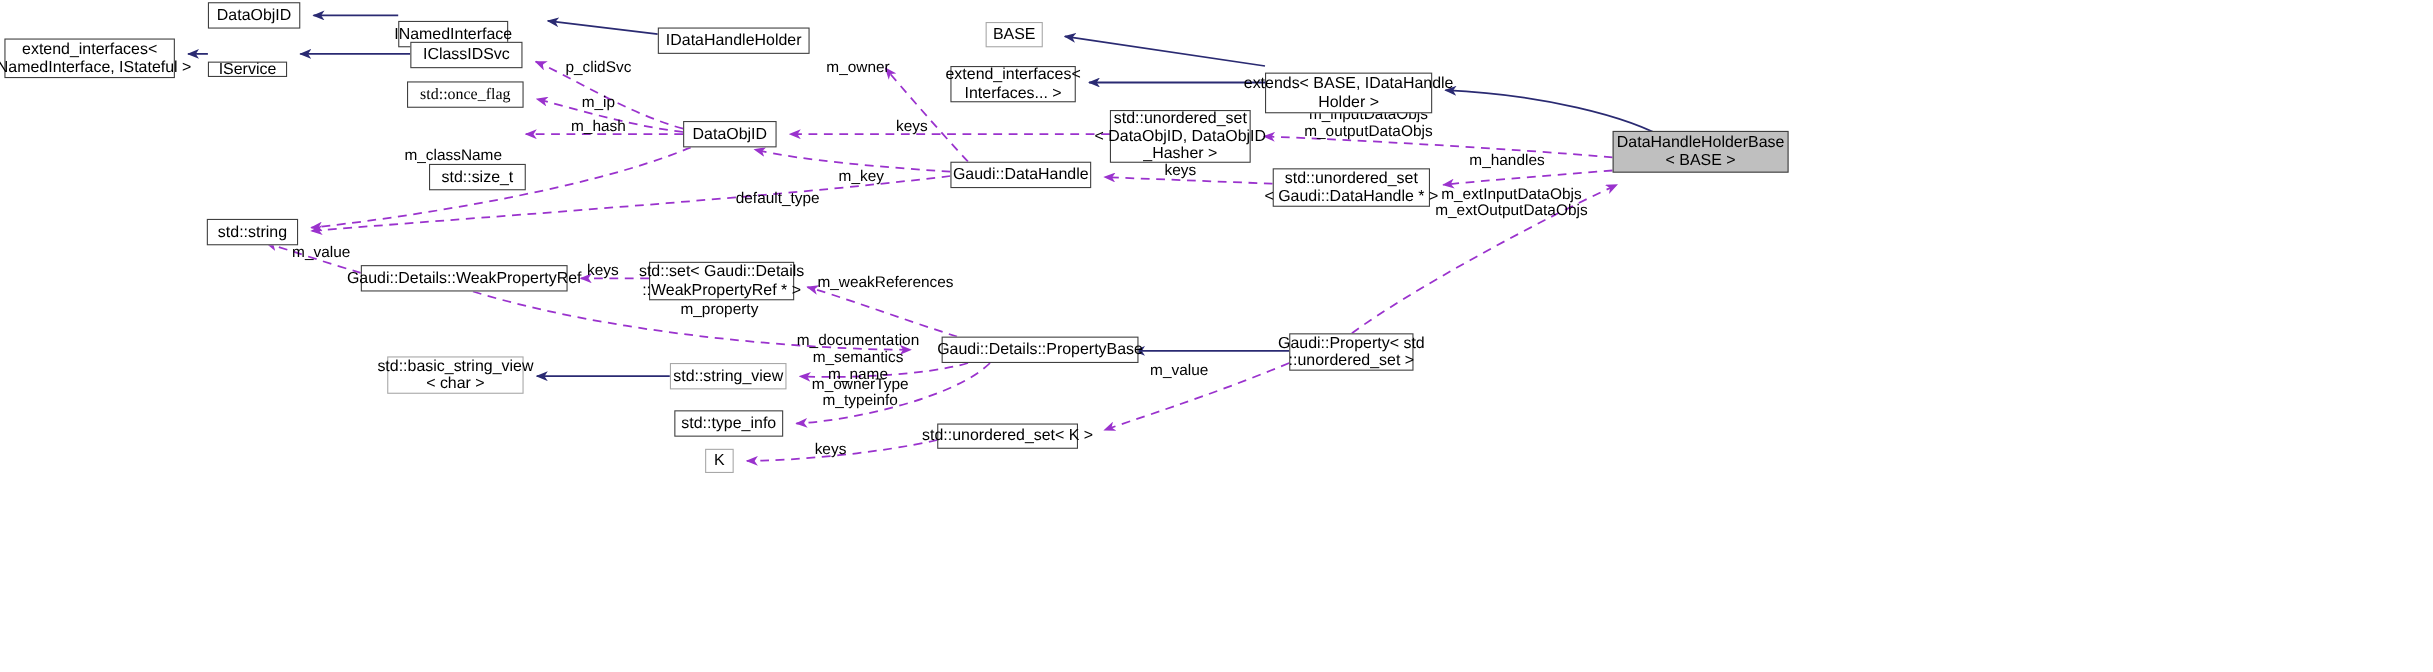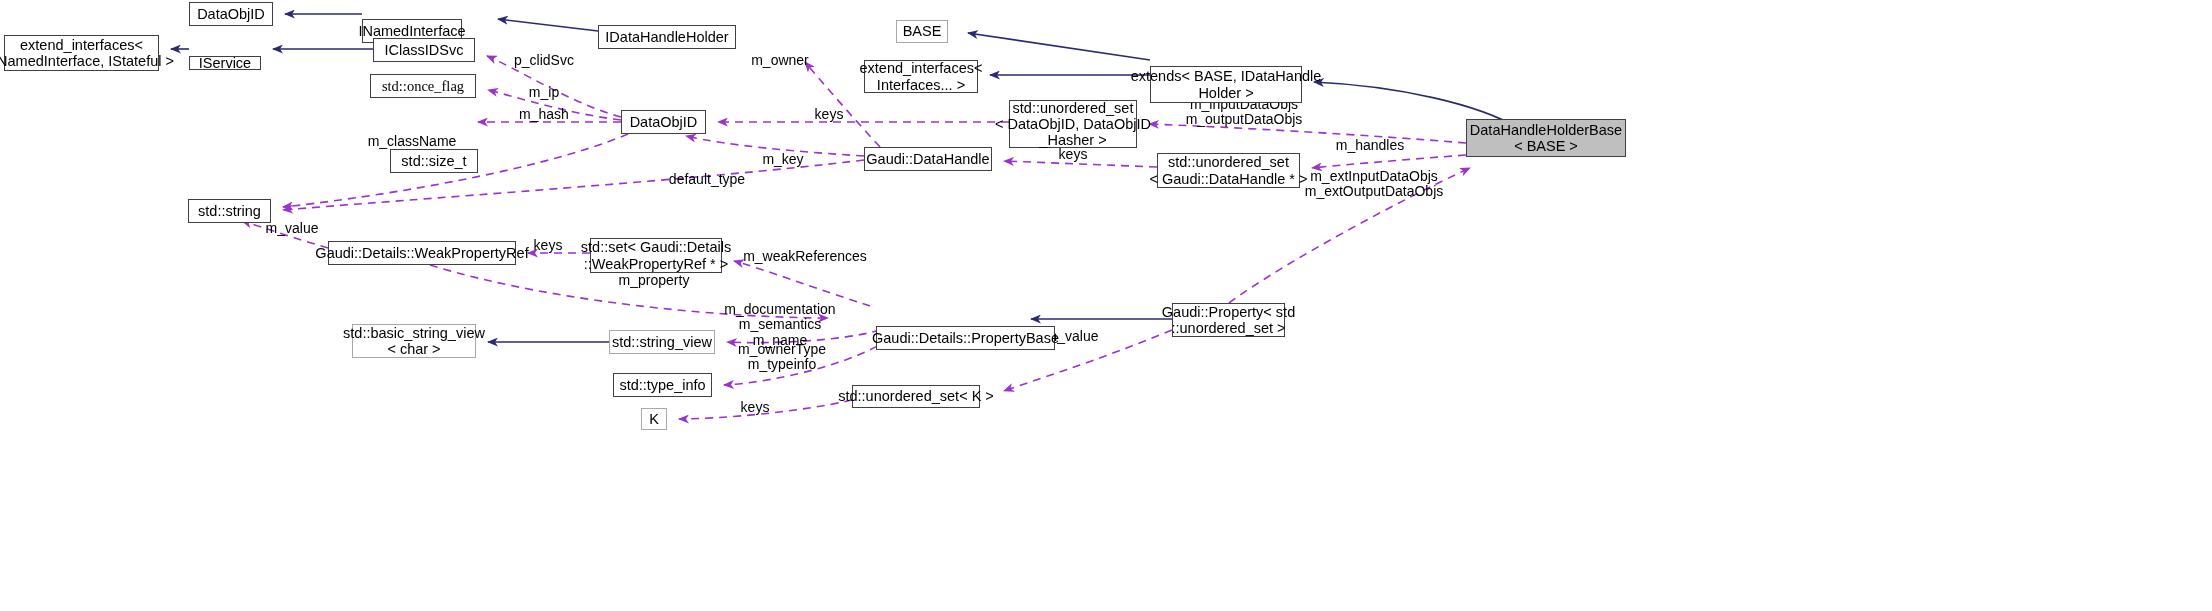--- a/index.html
+++ b/index.html
@@ -148,21 +148,21 @@
   <div class="node highlight" style="left:1466px;top:119px;width:160px;height:38px;">DataHandleHolderBase
 &lt; BASE &gt;</div>
 
   <div class="node" style="left:188px;top:199px;width:83px;height:24px;">std::string</div>
 
   <div class="node" style="left:328px;top:241px;width:188px;height:24px;">Gaudi::Details::WeakPropertyRef</div>
 
   <div class="node" style="left:590px;top:238px;width:132px;height:35px;">std::set&lt; Gaudi::Details
 ::WeakPropertyRef * &gt;</div>
 
-  <div class="node" style="left:876px;top:306px;width:179px;height:24px;margin-top:20px;">Gaudi::Details::PropertyBase</div>
+  <div class="node" style="left:856px;top:306px;width:179px;height:24px;">Gaudi::Details::PropertyBase</div>
 
   <div class="node" style="left:1172px;top:303px;width:113px;height:34px;">Gaudi::Property&lt; std
 ::unordered_set &gt;</div>
 
   <div class="node thin" style="left:352px;top:324px;width:124px;height:34px;">std::basic_string_view
 &lt; char &gt;</div>
 
   <div class="node thin" style="left:609px;top:330px;width:106px;height:24px;">std::string_view</div>
 
   <div class="node" style="left:613px;top:373px;width:99px;height:24px;">std::type_info</div>

